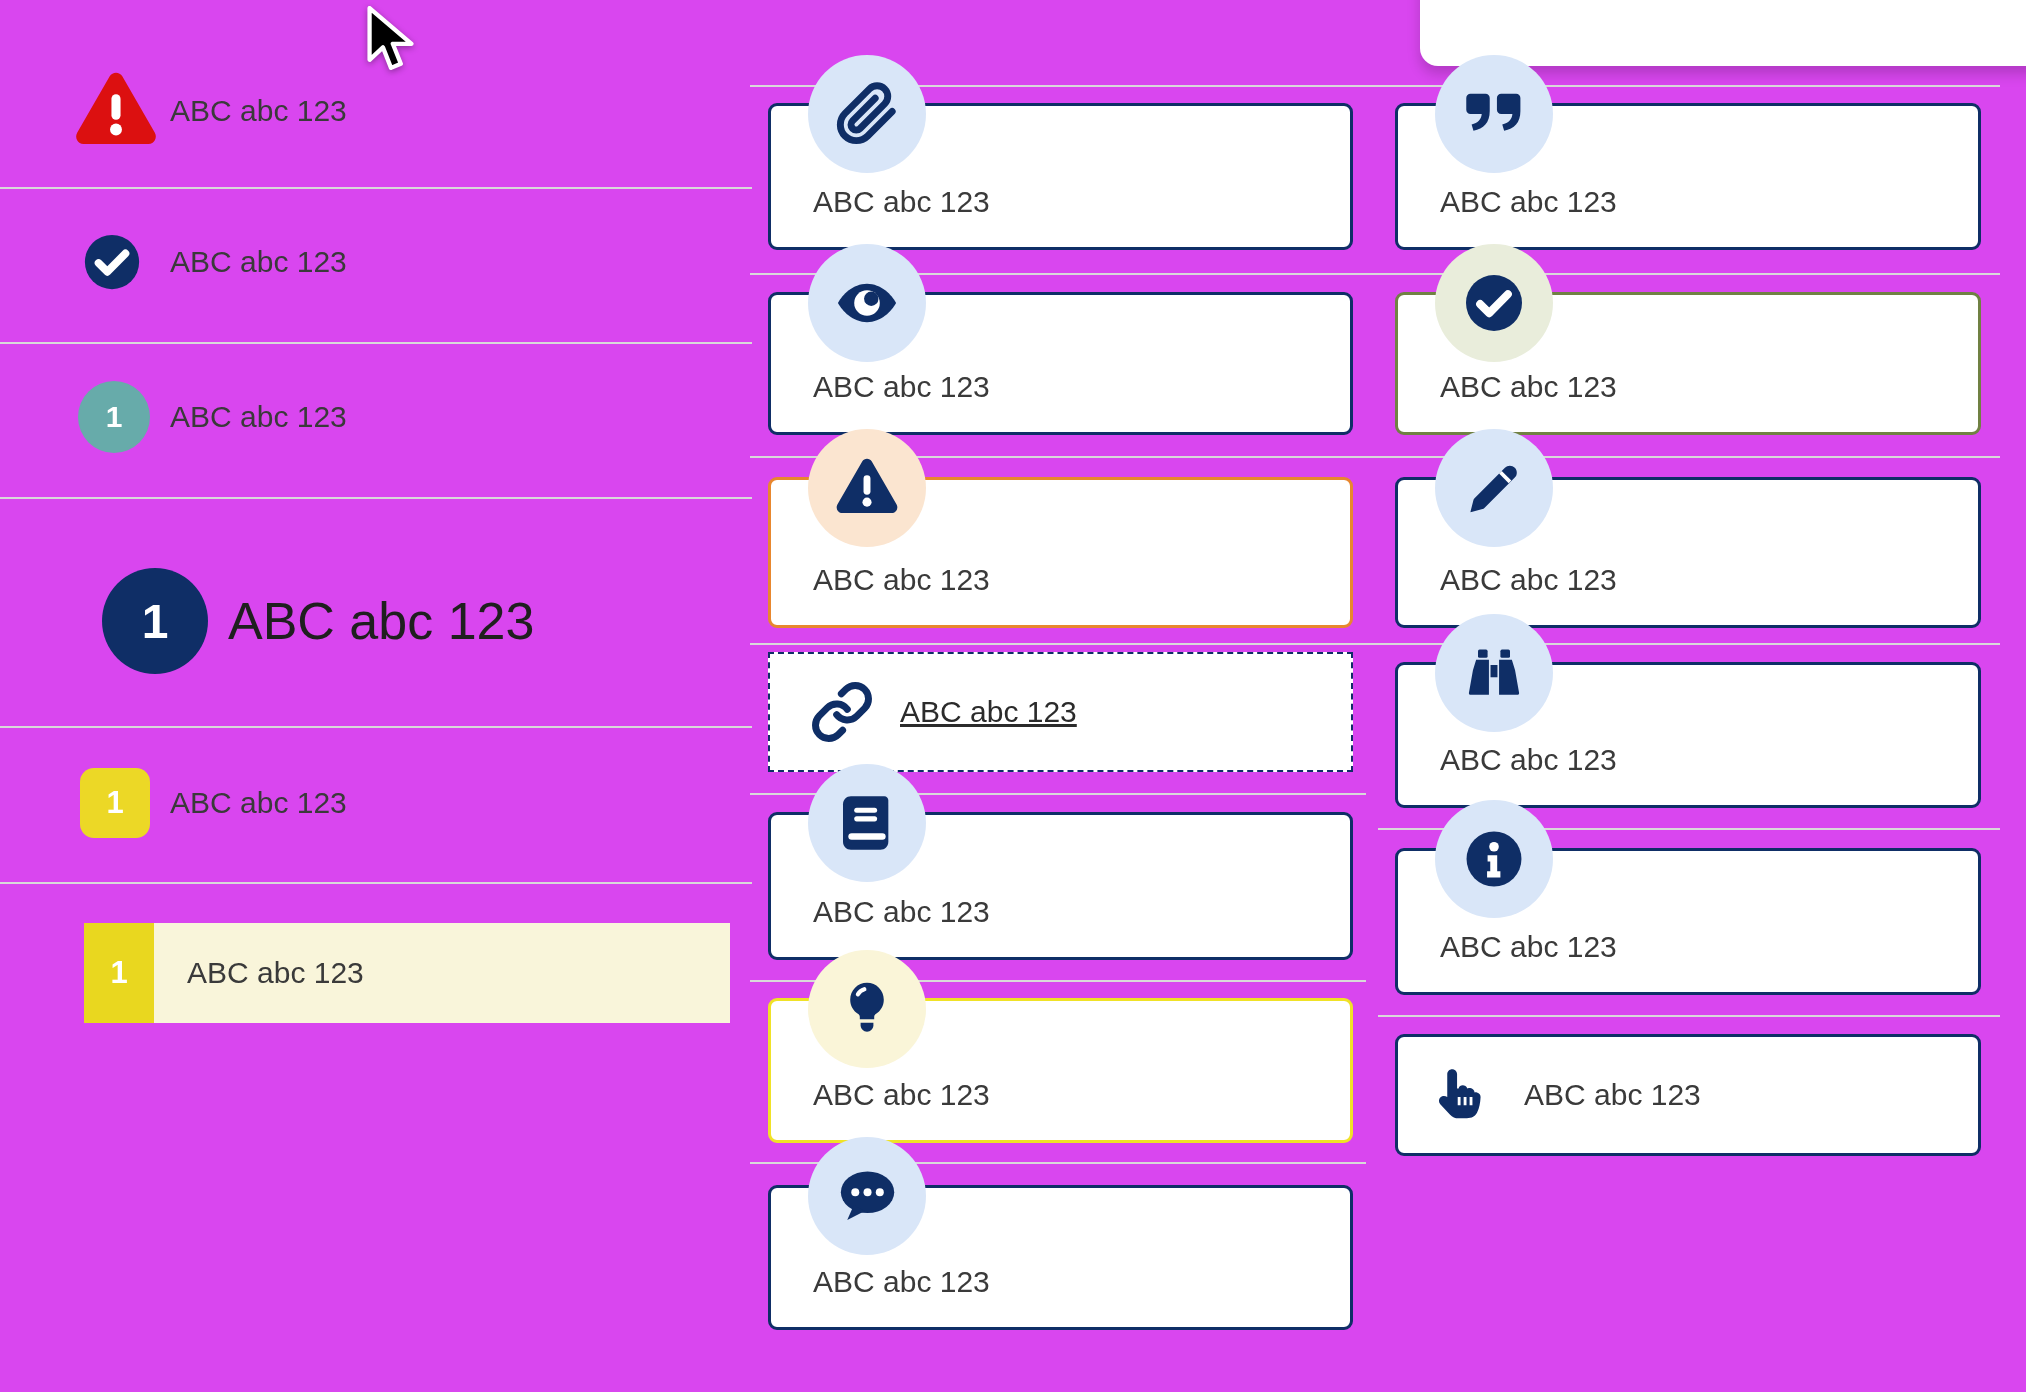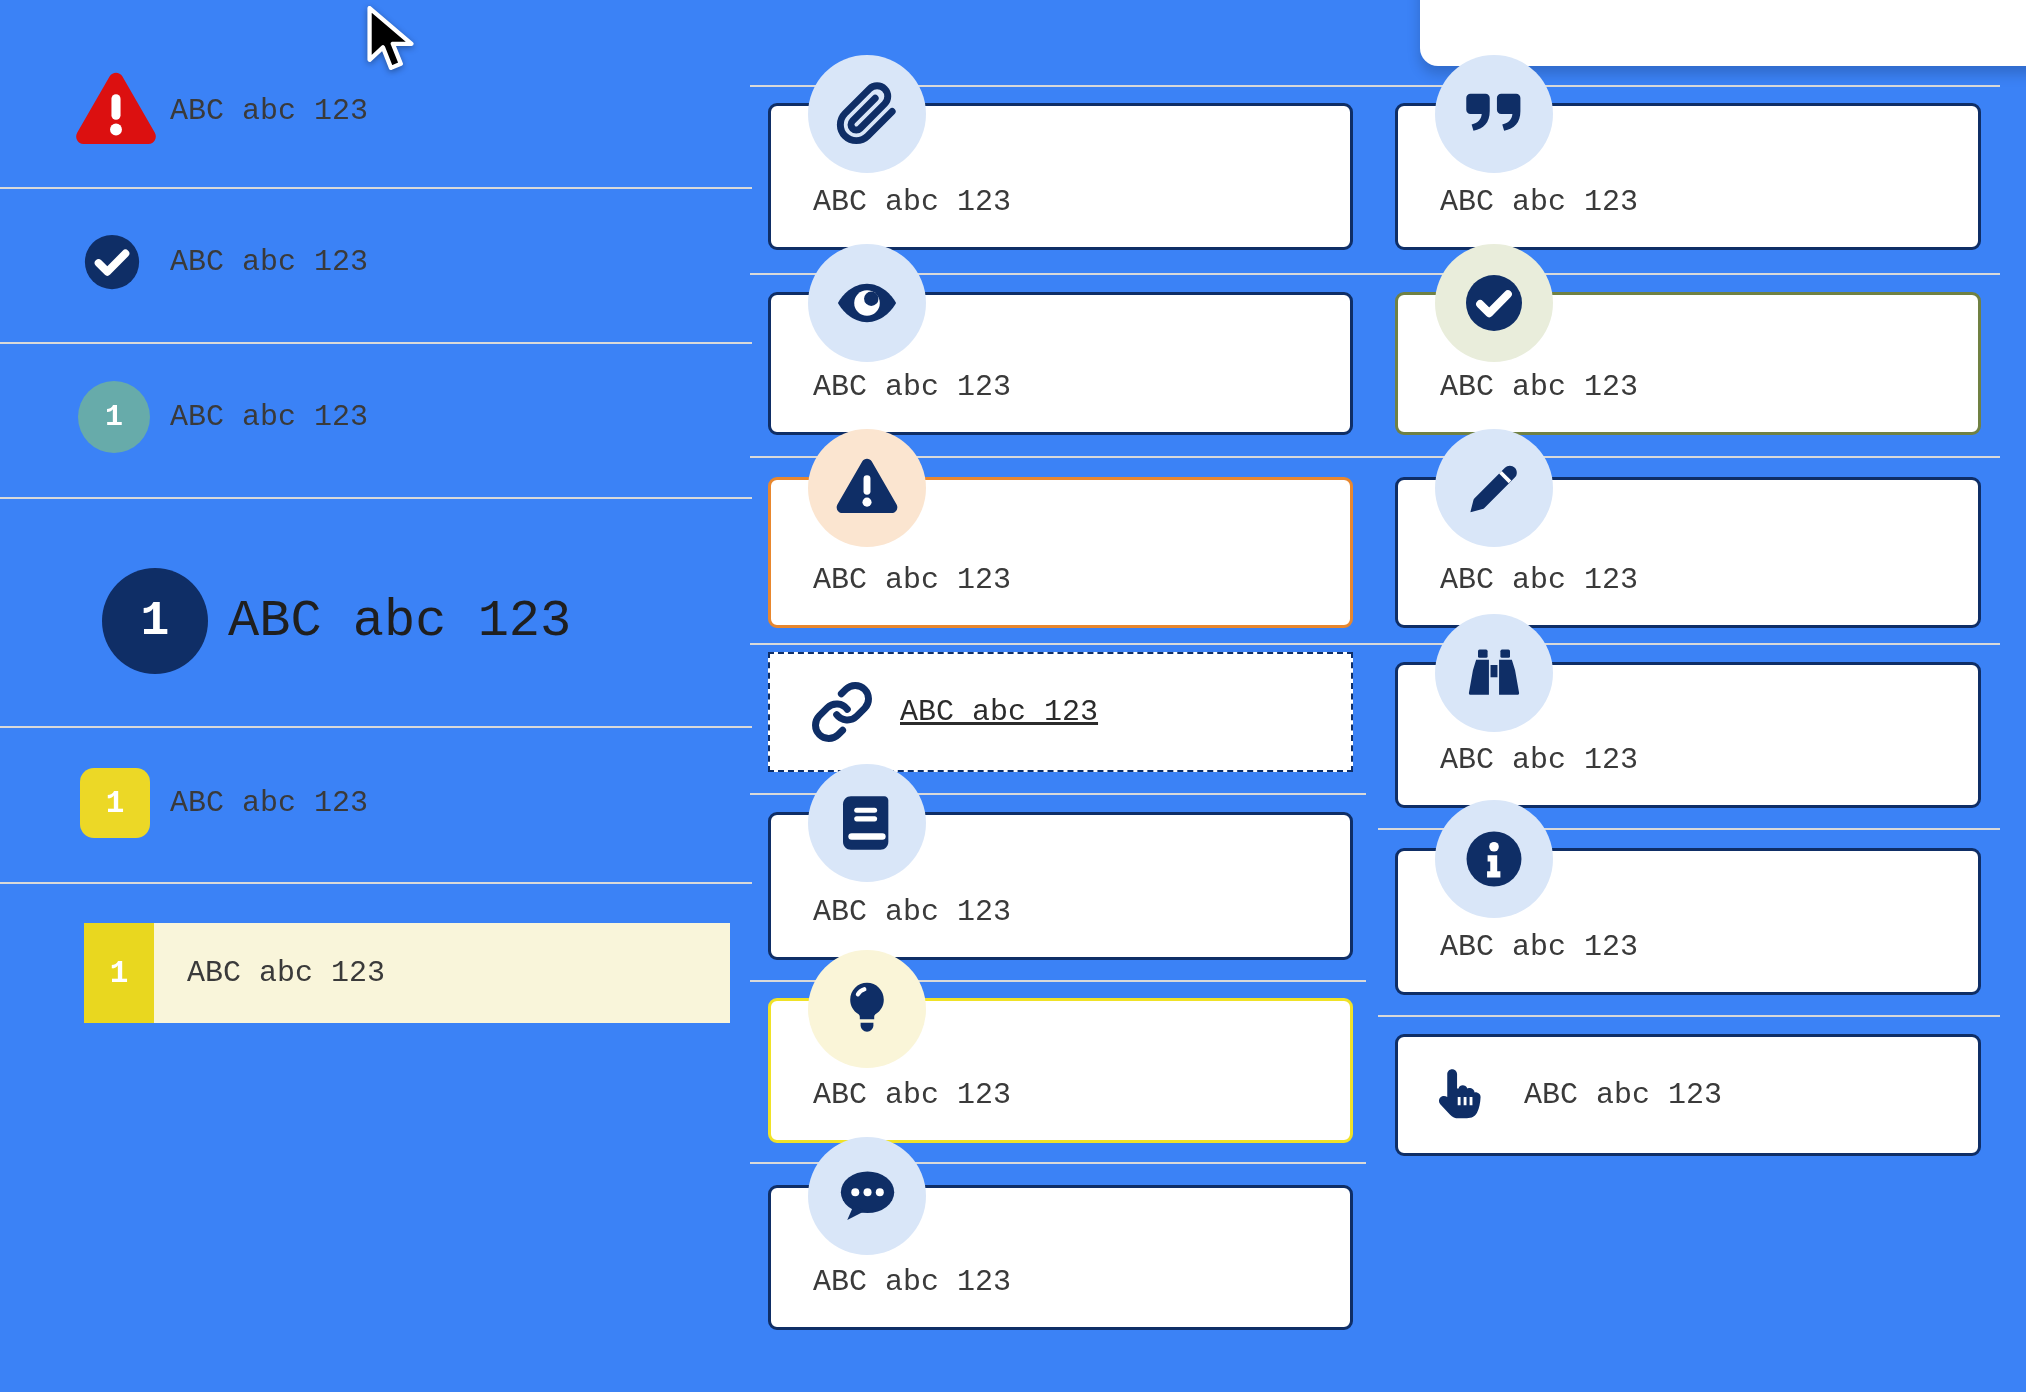--- a/index.html
+++ b/index.html
@@ -1,17 +1,17 @@
 <!DOCTYPE html>
 <html><head>
 <meta charset="utf-8">
 <style>
   html,body{margin:0;padding:0;background:#fff;}
-  .screen{position:relative;width:2026px;height:1392px;background:#3b82f6;overflow:hidden;
-          font-family:Liberation Mono, monospace;}
+  .screen{position:relative;width:2026px;height:1392px;background:#d946ef;overflow:hidden;
+          font-family:Liberation Sans, sans-serif;}
   .hr{position:absolute;height:2px;background:#d9d9d9;}
   
   .lp-item{position:absolute;left:0;}
   .lp-iconwrap{position:absolute;display:flex;align-items:center;justify-content:center;}
   .lp-badge{position:absolute;display:flex;align-items:center;justify-content:center;
             color:#fff;font-weight:bold;}
   .lp-label{position:absolute;top:50%;transform:translateY(-50%);font-size:30px;color:#3a3a3a;white-space:nowrap;}
   .lp-rowbg{position:absolute;}
   
   .card{position:absolute;background:#fff;box-sizing:border-box;}

